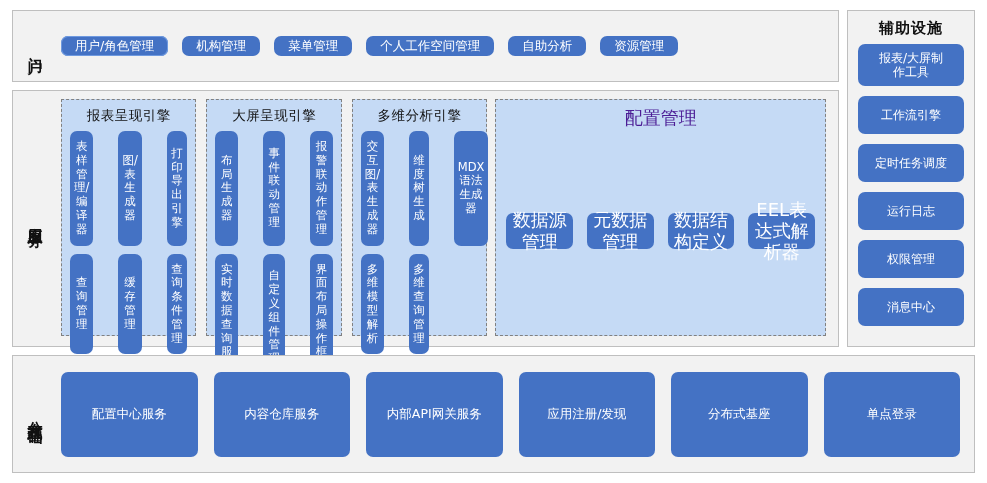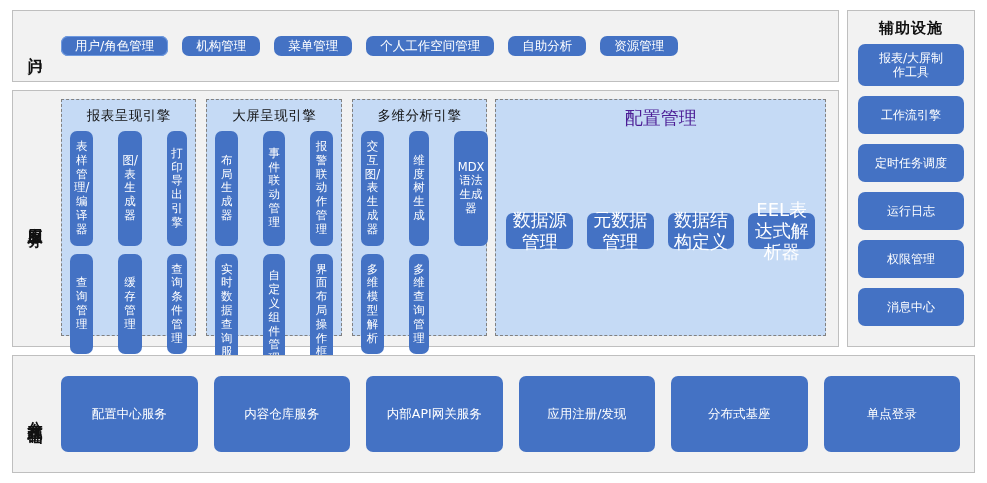--- a/index.html
+++ b/index.html
@@ -225,21 +225,21 @@
   }
   .dist-body {
     flex: 1 1 auto;
     display: flex;
     align-items: center;
     gap: 16px;
     padding: 0 14px 0 4px;
   }
   .dist-body .btn {
     flex: 1 1 0;
-    height: 76px;
+    height: 85px;
     font-size: 12.5px;
   }
 </style>
 </head>
 <body>
 
 <div id="root">
 
   <div class="top-row">
 

